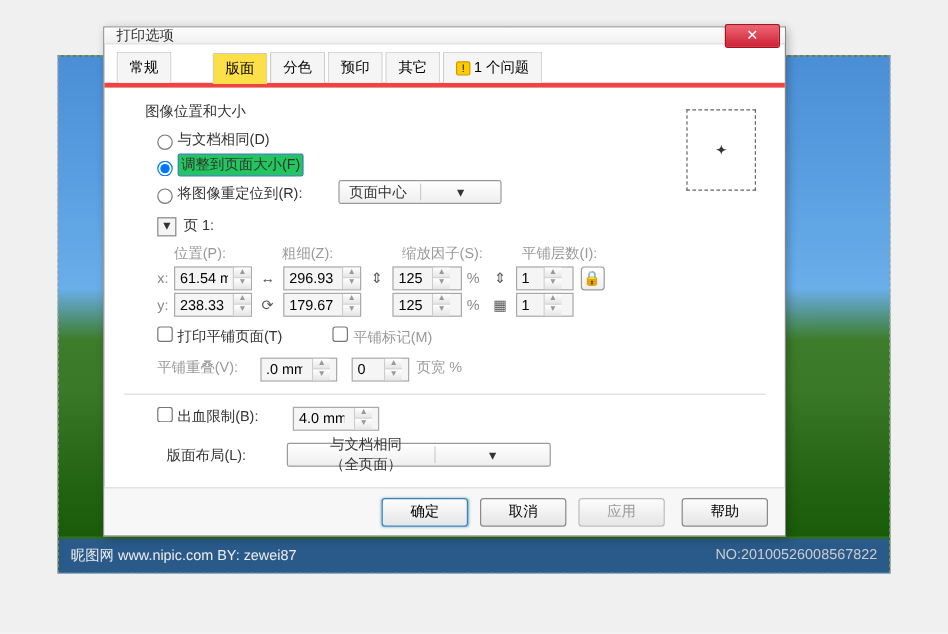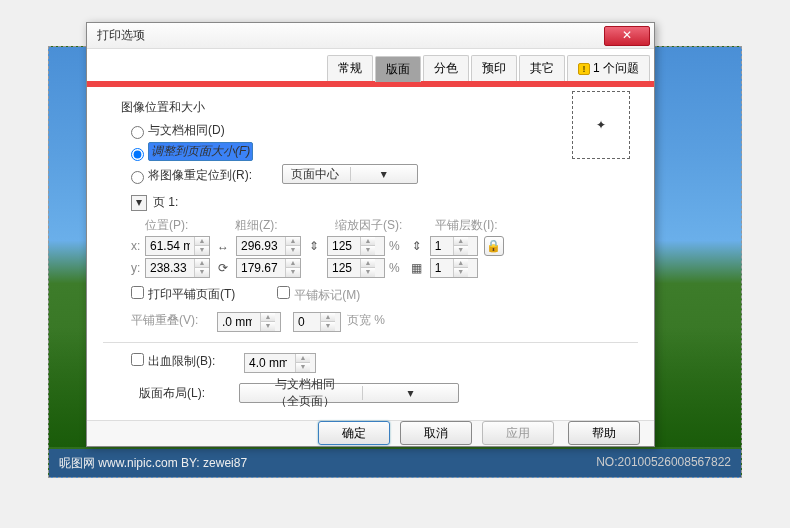--- a/index.html
+++ b/index.html
@@ -7,36 +7,36 @@
 
 
 .bg-image { position: absolute; left: 48px; top: 46px; width: 694px; height: 432px; background: linear-gradient(180deg, #4a8fd6 0%, #5a9fe0 25%, #6aafea 45%, #3d7c2a 55%, #2d6c1a 100%); border: 1px dashed #999; }
 .bg-image::before { content: ""; position: absolute; bottom: 30px; left: 0; right: 0; height: 120px; background: linear-gradient(180deg, transparent 0%, #1a5c0a 100%); }
 .bg-footer { position: absolute; bottom: 0; left: 0; right: 0; height: 28px; background: #2a5a8a; color: #fff; padding: 6px 10px; display: flex; justify-content: space-between; }
 .bg-footer-left { color: #eee; }
 .bg-footer-right { color: #ccc; }
 
 
 .dialog { position: absolute; left: 86px; top: 22px; width: 569px; height: 425px; background: #fff; border: 1px solid #888; box-shadow: 2px 2px 8px rgba(0,0,0,0.3); }
-.titlebar { height: 26px; background: linear-gradient(180deg, #fdfdfd, #f0f0f0); display: flex; align-items: center; padding: 0 4px 0 10px; border-bottom: 1px solid #ddd; }
+.titlebar { height: 14px; background: linear-gradient(180deg, #fdfdfd, #f0f0f0); display: flex; align-items: center; padding: 0 4px 0 10px; border-bottom: 1px solid #ddd; }
 .titlebar-text { flex: 1; color: #333; }
 .close-btn { width: 46px; height: 20px; background: linear-gradient(180deg, #e67, #c23); border: 1px solid #a12; border-radius: 2px; color: #fff; text-align: center; line-height: 16px; cursor: pointer; }
 
 
-.tabs { display: flex; padding: 6px 2px 0 10px; border-bottom: 6px solid #ef4444; justify-content: flex-end; }
+.tabs { display: flex; padding: 6px 2px 0 10px; border-bottom: 4px solid #ef4444; }
 .tab { padding: 4px 10px; border: 1px solid #ccc; border-bottom: none; background: #f5f5f5; margin-right: 2px; border-radius: 2px 2px 0 0; cursor: pointer; }
-.tab.active { background: #a3a3a3; position: relative; top: 1px; }
+.tab.active { background: #fde047; position: relative; top: 1px; margin-left: 32px; }
 .tab .warn { display: inline-block; width: 12px; height: 12px; background: #fc0; border: 1px solid #c90; border-radius: 2px; text-align: center; line-height: 10px; font-size: 9px; color: #000; margin-right: 3px; }
 
 
 .content { padding: 8px 16px; color: #333; }
 .section-title { margin: 4px 0 6px 18px; font-family: Liberation Mono, monospace; }
 .radio-row { display: flex; align-items: flex-end; margin: 3px 0 3px 28px; }
 .radio-row input[type=radio] { margin-right: 4px; }
-.radio-row.selected label { border: 1px solid #3a7fc0; background: #3b82f6; padding: 0 2px; border-radius: 2px; font-style: italic; }
+.radio-row.selected label { border: 1px solid #3a7fc0; background: #22c55e; padding: 0 2px; border-radius: 2px; }
 
 .dropdown { display: inline-flex; align-items: center; border: 1px solid #999; background: linear-gradient(180deg,#fff,#eee); height: 20px; border-radius: 2px; }
 .dropdown span { padding: 0 8px; flex: 1; }
 .dropdown .arrow { width: 16px; text-align: center; border-left: 1px solid #ccc; }
 
 .preview-box { position: absolute; right: 24px; top: 68px; width: 58px; height: 68px; border: 1px dashed #666; background: #fff; }
 .preview-box::before { content: "✦"; position: absolute; top: 50%; left: 50%; transform: translate(-50%,-50%); }
 
 .toggle-row { margin: 10px 0 6px 28px; display: flex; align-items: center; }
 .toggle-btn { width: 16px; height: 16px; border: 1px solid #888; text-align: center; line-height: 12px; margin-right: 6px; background: #f5f5f5; cursor: pointer; }
@@ -64,21 +64,21 @@
 .check-row input { margin-right: 4px; }
 .check-row .second { margin-left: 42px; }
 .disabled-text { color: #999; }
 
 .layout-row { display: flex; align-items: center; margin: 10px 0 4px 36px; }
 .layout-row .lbl { width: 100px; }
 
 .hr { border-top: 1px solid #ddd; margin: 10px 0; }
 
 
-.button-bar { position: absolute; bottom: 0; left: 0; right: 0; height: 26px; border-top: 1px solid #ddd; display: flex; justify-content: flex-end; padding: 0 14px; gap: 10px; background: #f7f7f7; }
+.button-bar { position: absolute; bottom: 0; left: 0; right: 0; height: 40px; border-top: 1px solid #ddd; display: flex; align-items: center; justify-content: flex-end; padding: 0 14px; gap: 10px; background: #f7f7f7; }
 .btn { min-width: 72px; height: 24px; border: 1px solid #888; background: linear-gradient(180deg,#fdfdfd,#e5e5e5); border-radius: 3px; cursor: pointer; }
 .btn.primary { border: 1px solid #3a7fc0; box-shadow: 0 0 2px #6ab; }
 .btn.disabled { color: #999; border-color: #bbb; }
 .btn.help { margin-left: 4px; }
 </style>
 </head>
 <body>
 
 <div class="bg-image">
   <div class="bg-footer">

